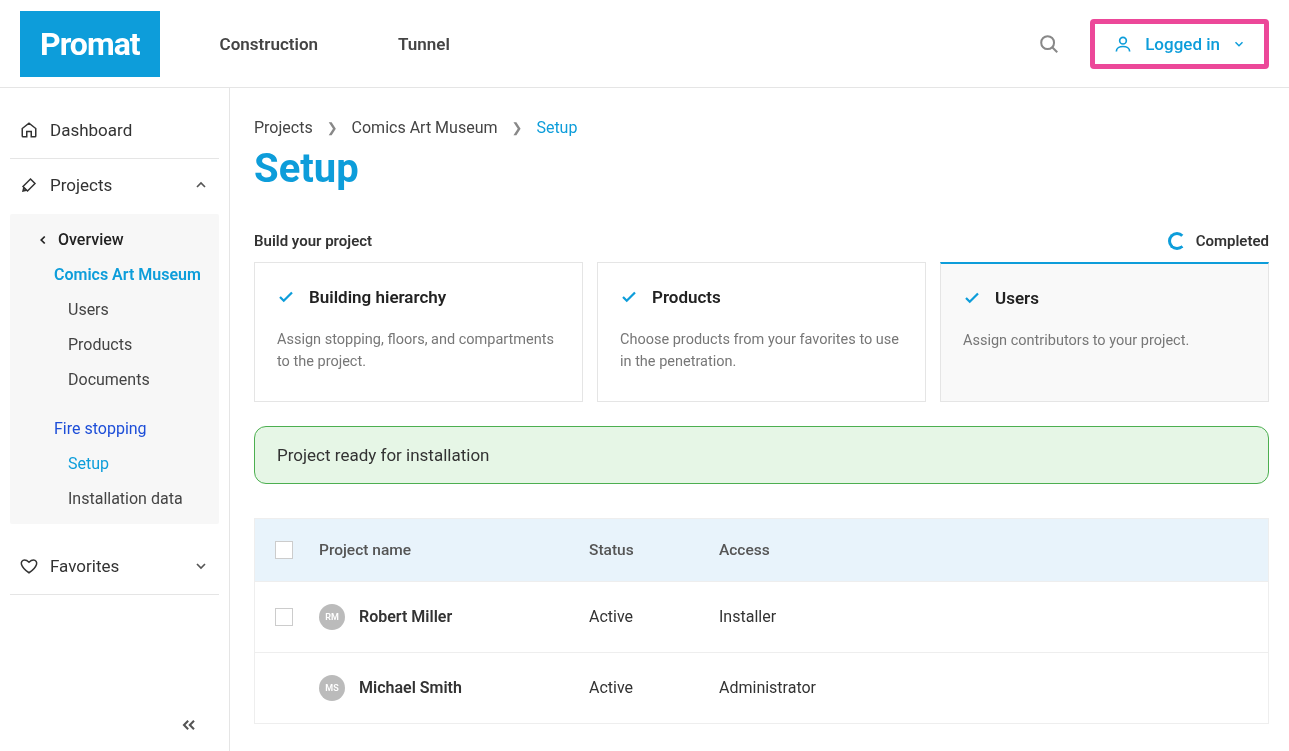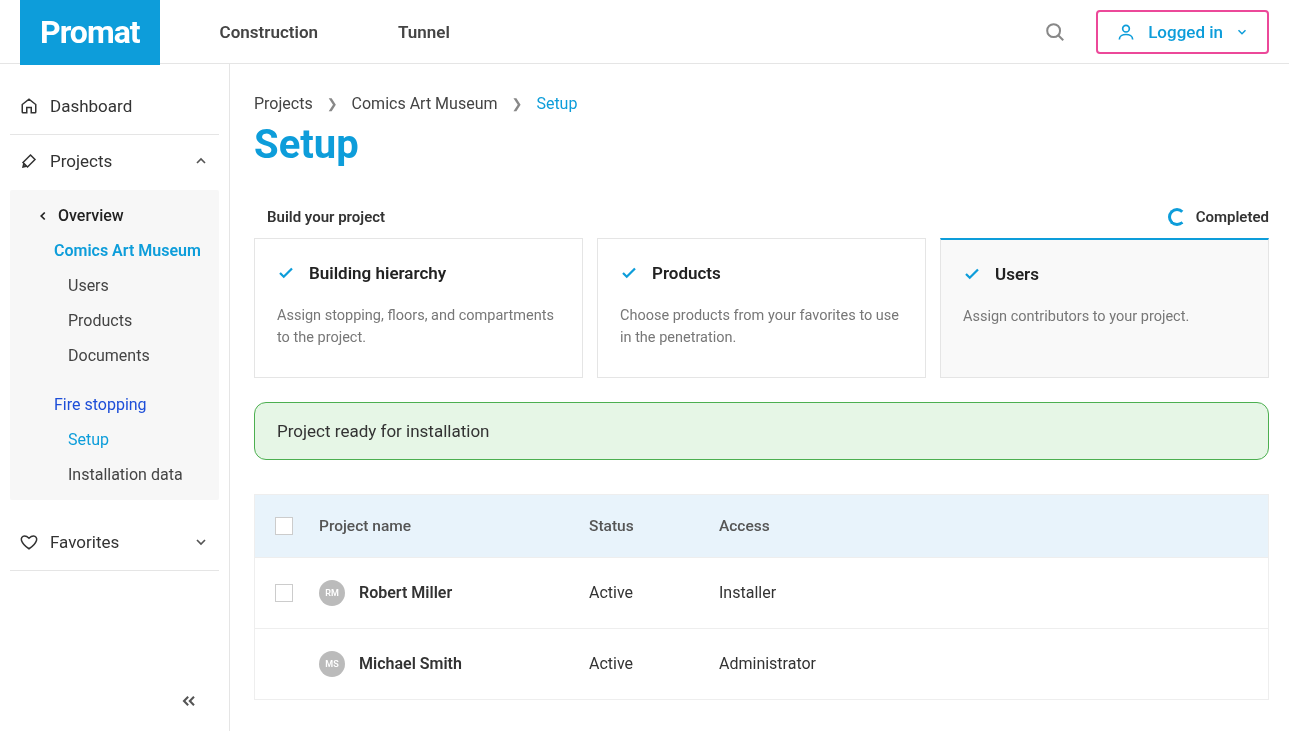--- a/index.html
+++ b/index.html
@@ -1,24 +1,24 @@
 <!DOCTYPE html>
 <html><head>
 <meta charset="utf-8">
 <style>
 * { box-sizing: border-box; margin: 0; padding: 0; }
 body { font-family: -apple-system, BlinkMacSystemFont, 'Segoe UI', Roboto, Arial, sans-serif; color: #333; background: #fff; }
 
-.header { display: flex; align-items: center; padding: 0 20px; height: 64px; border-bottom: 1px solid #e5e5e5; }
+.header { display: flex; align-items: center; padding: 0 20px; height: 88px; border-bottom: 1px solid #e5e5e5; }
 .logo { background: #0d9dda; color: #fff; font-weight: 700; font-size: 32px; padding: 14px 20px; margin-right: 60px; letter-spacing: -1px; }
 .top-nav { display: flex; gap: 80px; flex: 1; }
 .top-nav-item { font-size: 17px; font-weight: 600; color: #444; cursor: pointer; }
 .header-right { display: flex; align-items: center; gap: 30px; }
 .search-btn { cursor: pointer; color: #888; }
-.logged-in-btn { display: flex; align-items: center; gap: 12px; border: 2px solid #ec4899; border-radius: 4px; padding: 10px 18px; color: #0d9dda; font-size: 17px; font-weight: 500; cursor: pointer; }
+.logged-in-btn { display: flex; align-items: center; gap: 12px; border: 5px solid #ec4899; border-radius: 4px; padding: 10px 18px; color: #0d9dda; font-size: 17px; font-weight: 500; cursor: pointer; }
 
 .layout { display: flex; }
 .sidebar { width: 230px; border-right: 1px solid #e5e5e5; padding: 20px 10px; min-height: 667px; position: relative; }
 .sidebar-row { display: flex; align-items: center; gap: 12px; padding: 12px 10px; font-size: 17px; color: #333; cursor: pointer; border-bottom: 1px solid transparent; }
 .sidebar-row.top { border-bottom: 1px solid #e5e5e5; margin-bottom: 4px; padding-bottom: 18px; }
 .sidebar-row .caret { margin-left: auto; color: #555; }
 .sidebar-section { background: #f7f7f7; border-radius: 2px; padding: 8px 0; margin: 6px 0 20px; }
 .sidebar-sub { padding: 8px 16px 8px 44px; font-size: 16px; color: #444; cursor: pointer; }
 .sidebar-sub.overview { padding-left: 26px; display: flex; align-items: center; gap: 8px; font-weight: 500; color: #222; }
 .sidebar-sub.active { color: #0d9dda; font-weight: 600; }
@@ -27,21 +27,21 @@
 .collapse-btn { position: absolute; bottom: 20px; right: 30px; cursor: pointer; color: #555; }
 
 .main { flex: 1; padding: 30px 20px 30px 24px; }
 .breadcrumb { display: flex; align-items: center; gap: 14px; font-size: 16px; color: #444; margin-bottom: 8px; }
 .breadcrumb .sep { color: #888; font-size: 13px; }
 .breadcrumb .current { color: #0d9dda; }
 .breadcrumb span { cursor: pointer; }
 .page-title { font-size: 40px; font-weight: 700; color: #0d9dda; margin-bottom: 40px; }
 
 .build-row { display: flex; justify-content: space-between; align-items: center; margin-bottom: 12px; }
-.build-label { font-size: 15px; font-weight: 600; color: #333; margin-left: 13px; }
+.build-label { font-size: 15px; font-weight: 600; color: #333; }
 .completed { display: flex; align-items: flex-end; gap: 10px; font-size: 15px; font-weight: 600; color: #333; }
 .spinner-icon { width: 18px; height: 18px; border: 3px solid #0d9dda; border-right-color: transparent; border-radius: 50%; }
 
 .cards { display: flex; gap: 14px; margin-bottom: 24px; }
 .card { flex: 1; border: 1px solid #e5e5e5; padding: 24px 22px 28px; }
 .card.active { border-top: 2px solid #0d9dda; background: #f9f9f9; }
 .card-title { display: flex; align-items: center; gap: 14px; font-size: 17px; font-weight: 600; color: #222; margin-bottom: 22px; }
 .card-desc { font-size: 14.5px; color: #777; line-height: 1.5; }
 .check-icon { color: #0d9dda; }
 

